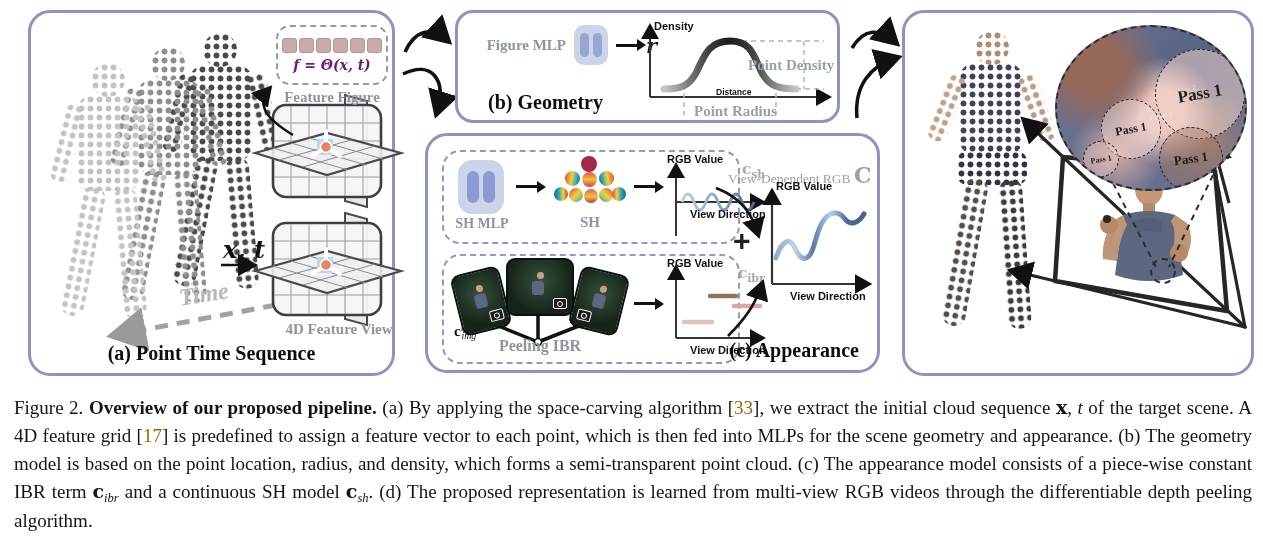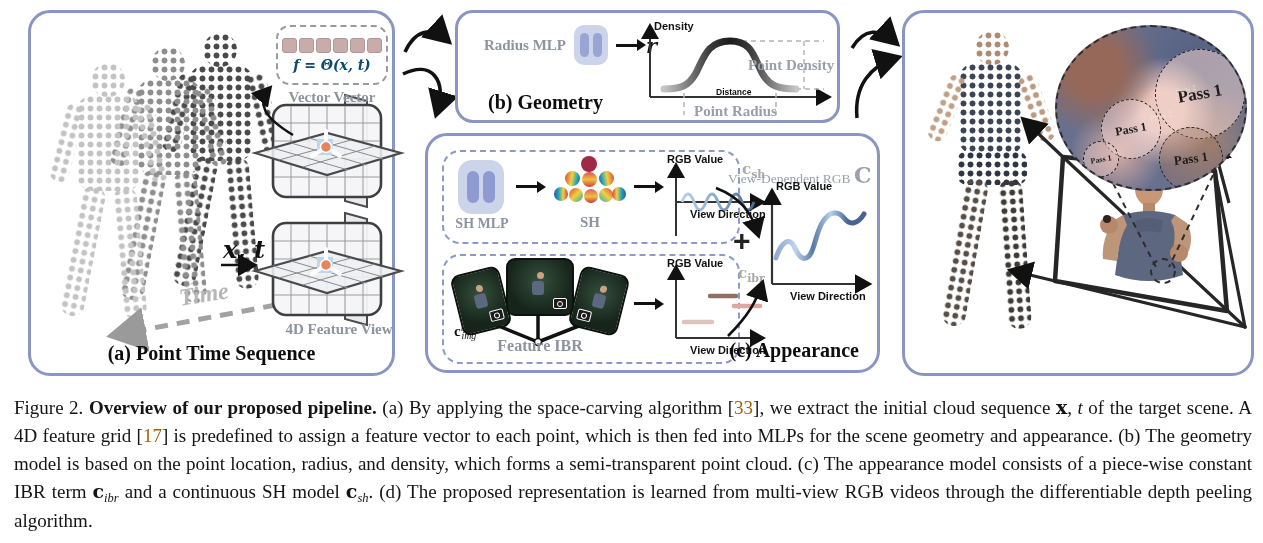--- a/index.html
+++ b/index.html
@@ -34,21 +34,21 @@
   .pc-leg-l{width:24px;height:132px;border-radius:12px;left:30px;top:124px;transform:rotate(11deg);}
   .pc-leg-r{width:24px;height:132px;border-radius:12px;left:77px;top:126px;transform:rotate(-5deg);}
   .pc-shorts{width:70px;height:34px;border-radius:10px;left:33px;top:120px;}
 
   
   .feat-box{position:absolute;left:245px;top:12px;width:112px;height:60px;border:2px dashed #9a9a9a;
             border-radius:14px;box-sizing:border-box;display:flex;flex-direction:column;
             align-items:center;justify-content:center;gap:4px;background:#fff;}
   .feat-cells{display:flex;gap:2px;}
   .feat-cells i{width:13px;height:13px;background:#c8abab;border:1px solid #b49595;border-radius:3px;}
-  .feat-formula{font-family:"DejaVu Serif",serif;font-weight:bold;font-style:italic;font-size:14px;color:#0c4a6e;}
+  .feat-formula{font-family:"DejaVu Serif",serif;font-weight:bold;font-style:italic;font-size:14px;color:#701a75;}
   .feat-label{position:absolute;left:245px;top:76px;width:112px;text-align:center;font-size:15px;}
   .grid-label{position:absolute;left:228px;top:308px;width:160px;text-align:center;font-size:15px;}
   .xt-label{position:absolute;left:192px;top:222px;font-family:"DejaVu Serif",serif;font-weight:bold;
             font-style:italic;font-size:24px;}
   .time-label{position:absolute;left:148px;top:268px;font-style:italic;font-weight:bold;font-size:24px;
               color:#b7b7b7;transform:rotate(-9deg);}
 
   
   .mlp-icon{display:inline-flex;gap:4px;align-items:center;justify-content:center;
             width:34px;height:40px;border-radius:10px;background:#ccd4ea;flex:none;}
@@ -244,31 +244,31 @@
       <div class="feat-cells">
             <i></i>
             <i></i>
             <i></i>
             <i></i>
             <i></i>
             <i></i>
           </div>
       <span class="feat-formula">f = Θ(x, t)</span>
     </div>
-    <span class="feat-label gray-label">Vector Vector</span>
+    <span class="feat-label gray-label">Feature Figure</span>
     <svg style="left:0;top:0;" width="367" height="130">
       <path d="M 262,122 C 232,104 226,90 238,76" fill="none" stroke="#111" stroke-width="2.5" marker-end="url(#ah)"></path>
     </svg>
 
     <h3 class="panel-title title-a">(a) Point Time Sequence</h3>
   </section>
 
   <section class="panel panel-b">
     <div class="mlp-row" style="top:12px;">
-      <span class="gray-label">Radius MLP</span>
+      <span class="gray-label">Figure MLP</span>
       <span class="mlp-icon">
             <i></i>
             <i></i>
           </span>
       <span class="harrow"></span>
       <span class="sym">r</span>
     </div>
     <h3 class="panel-title title-b">(b) Geometry</h3>
 
     <svg style="left:178px;top:4px;" width="202" height="106" viewBox="0 0 202 106">
@@ -355,21 +355,21 @@
         <span class="tiny-head"></span>
             <span class="tiny-body"></span>
         <span class="cam-glyph" style="right:5px;bottom:5px;"></span>
       </div>
       <div class="cam-card" style="left:130px;top:14px;width:46px;height:58px;transform:rotate(14deg);">
         <span class="tiny-head"></span>
             <span class="tiny-body"></span>
         <span class="cam-glyph" style="left:5px;bottom:6px;"></span>
       </div>
       <span class="math-c" style="position:absolute;left:10px;top:66px;"><span>c</span><span class="sup">i</span><span class="sub">img</span></span>
-      <span class="gray-label" style="position:absolute;left:36px;top:81px;width:120px;text-align:center;font-size:16px;">Feature IBR</span>
+      <span class="gray-label" style="position:absolute;left:36px;top:81px;width:120px;text-align:center;font-size:16px;">Peeling IBR</span>
       <span class="harrow" style="position:absolute;left:190px;top:46px;"></span>
       <svg style="left:222px;top:2px;" width="106" height="102" viewBox="0 0 106 102">
         <line x1="10" y1="80" x2="10" y2="10" stroke="#333" stroke-width="2" marker-end="url(#ah)"></line>
         <line x1="10" y1="80" x2="96" y2="80" stroke="#333" stroke-width="2" marker-end="url(#ah)"></line>
         <text class="plot-lab" x="1" y="9">RGB Value</text>
         <line x1="18" y1="64" x2="46" y2="64" stroke="#dcc4bc" stroke-width="4.5" stroke-linecap="round"></line>
         <line x1="44" y1="38" x2="70" y2="38" stroke="#91705f" stroke-width="4.5" stroke-linecap="round"></line>
         <line x1="68" y1="48" x2="94" y2="48" stroke="#dba79e" stroke-width="4.5" stroke-linecap="round"></line>
         <text class="plot-lab" x="24" y="96">View Direction</text>
         <text class="curve-lab" x="72" y="20"><tspan>c</tspan><tspan dy="4" font-size="11">ibr</tspan></text>

